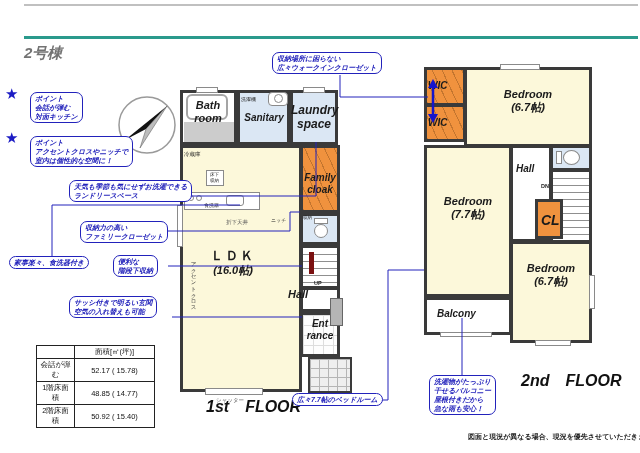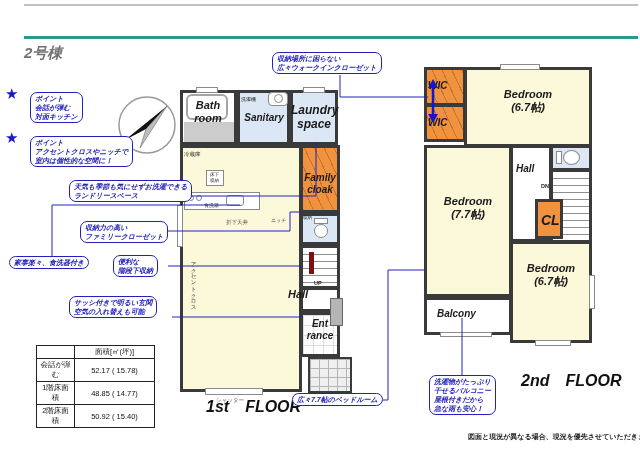--- a/index.html
+++ b/index.html
@@ -127,20 +127,24 @@
     <div class="sm" style="left:3px;top:8px;font-size:4.5px;">収納</div>
   </div>
   <div class="fixture" style="left:184px;top:192px;width:76px;height:18px;"></div>
   <div class="fixture round" style="left:188px;top:195px;width:6px;height:6px;"></div>
   <div class="fixture round" style="left:196px;top:195px;width:6px;height:6px;"></div>
   <div class="fixture" style="left:226px;top:195px;width:18px;height:11px;border-radius:3px;"></div>
   <div class="sm" style="left:204px;top:203px;font-size:5px;">食洗器</div>
   <div class="sm" style="left:226px;top:219px;font-size:5.5px;color:#555;">折下天井</div>
   <div class="sm" style="left:271px;top:218px;font-size:5px;">ニッチ</div>
   <div class="sm" style="left:191px;top:258px;font-size:5.5px;writing-mode:vertical-rl;color:#444;">アクセントクロス</div>
+  <div class="lbl" style="left:200px;top:248px;width:66px;">
+    <span style="font-style:normal;font-size:13px;letter-spacing:2px;">ＬＤＫ</span>
+    <span style="font-size:11px;">(16.0帖)</span>
+  </div>
 
   <div class="r orange hang" style="left:300px;top:145px;width:40px;height:68px;"></div>
   <div class="lbl" style="left:301px;top:172px;width:38px;font-size:10px;">
     <span>Family</span>
     <span>cloak</span>
   </div>
 
   <div class="r blue" style="left:300px;top:213px;width:40px;height:32px;"></div>
   <div class="sm" style="left:303px;top:216px;font-size:4.5px;">収納</div>
   <div class="fixture" style="left:314px;top:218px;width:14px;height:6px;"></div>

